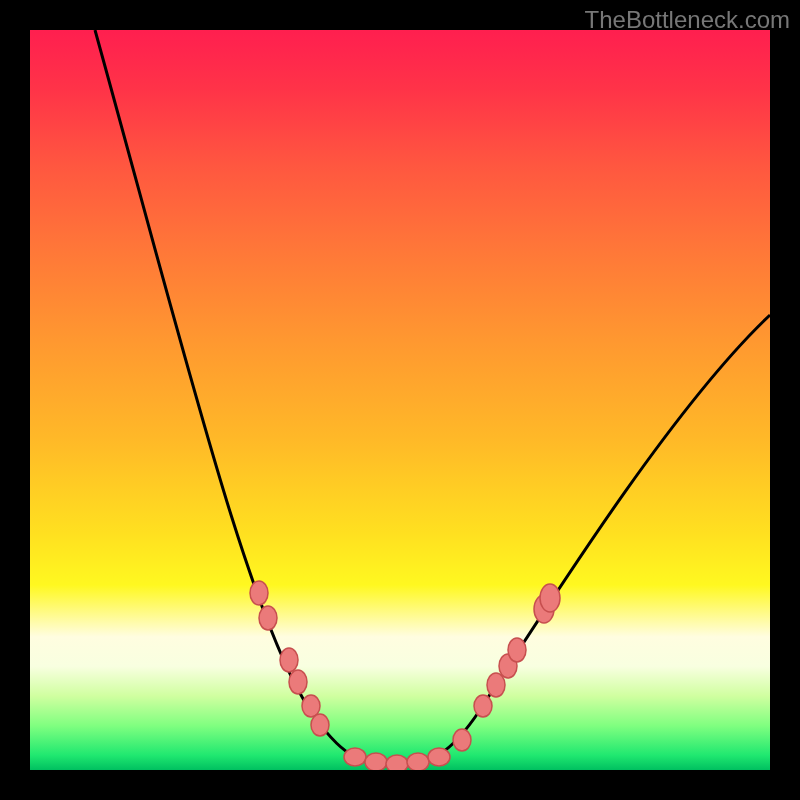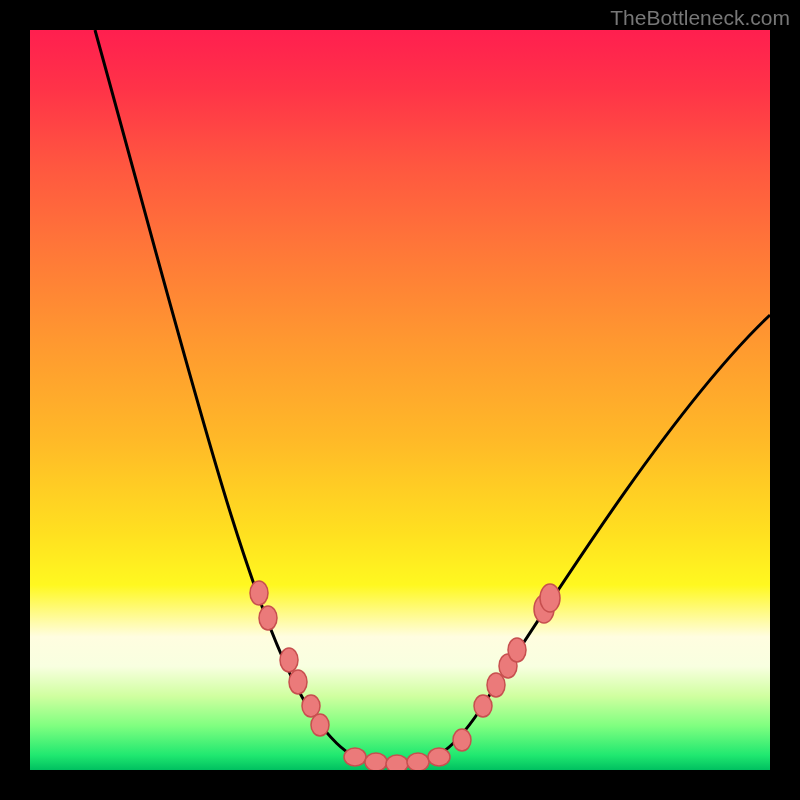--- a/index.html
+++ b/index.html
@@ -32,21 +32,21 @@
       #20e870 98%,
       #00c060 100%
     );
   }
   .watermark {
     position: absolute;
     top: 6px;
     right: 10px;
     color: #777;
     font-family: Arial, Helvetica, sans-serif;
-    font-size: 21px;
+    font-size: 24px;
     font-weight: 500;
     user-select: none;
   }
   svg {
     position: absolute;
     left: 0;
     top: 0;
   }
 </style>
 </head>

